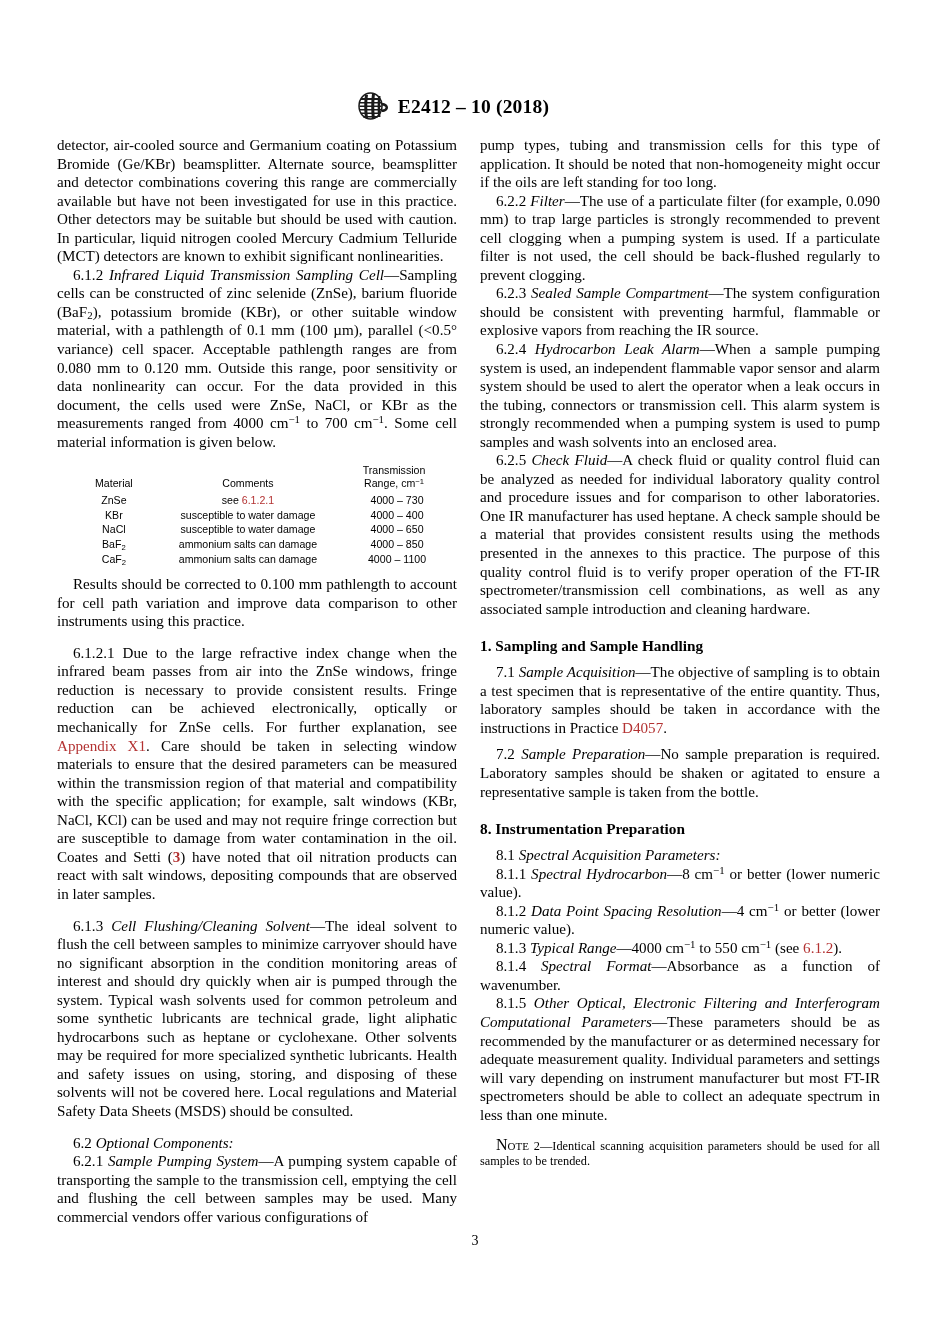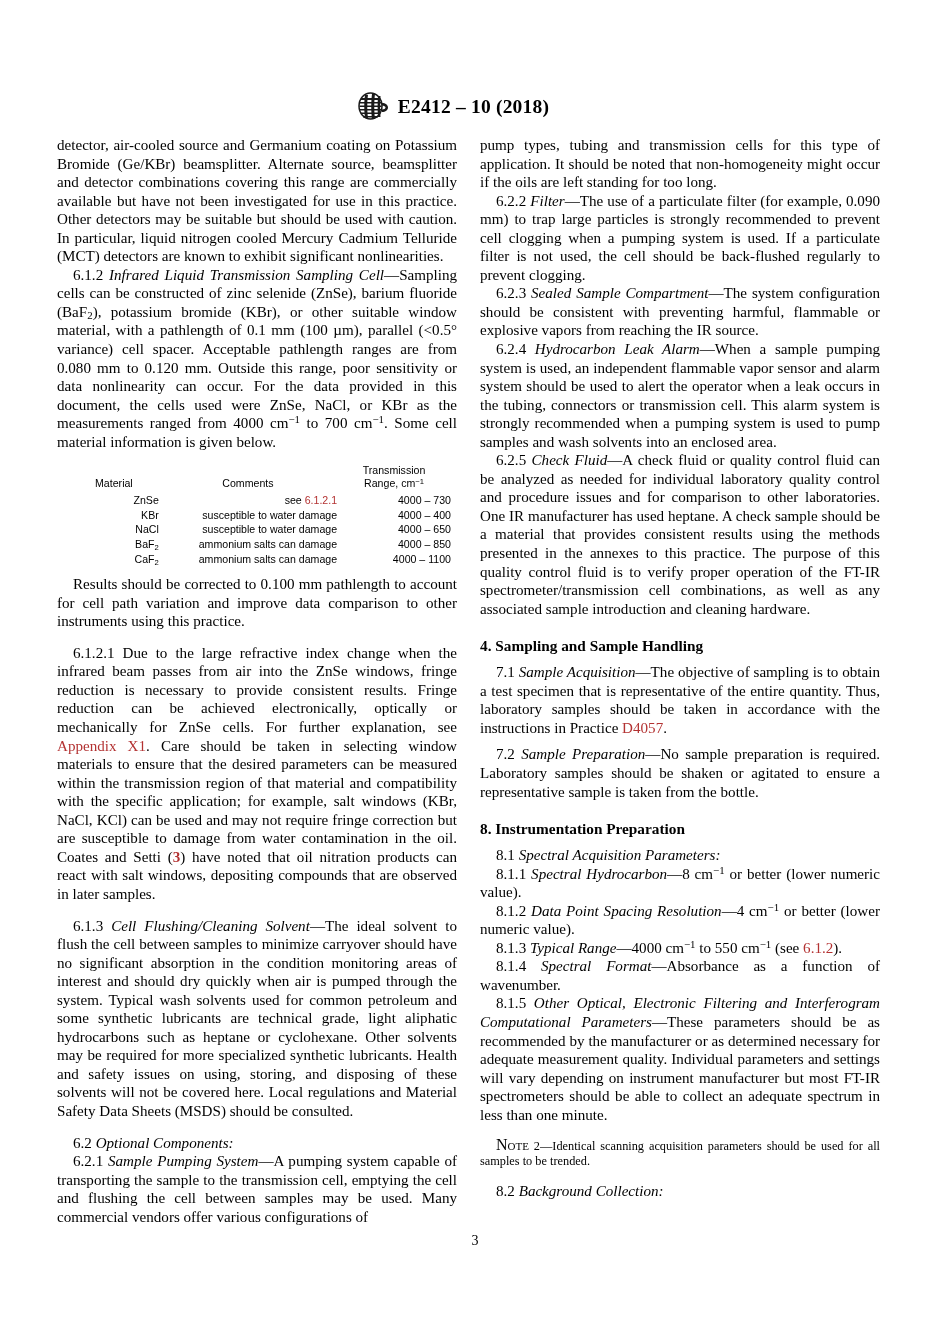--- a/index.html
+++ b/index.html
@@ -116,21 +116,21 @@
     margin: 0 0 0 12px;
     border-collapse: collapse;
   }
   .mat-table th {
     font-weight: normal;
     text-align: center;
     vertical-align: bottom;
     padding: 0 0 3px 0;
   }
   .mat-table td {
-    text-align: right;
+    text-align: center;
     vertical-align: top;
     padding: 0.6px 0;
     white-space: nowrap;
   }
   .mat-table .c-mat { width: 92px; }
   .mat-table .c-com { width: 180px; }
   .mat-table .c-rng { width: 110px; }
   .mat-table td.c-rng { padding-left: 6px; }
   .mat-table th.c-rng { line-height: 13px; }
 
@@ -254,21 +254,21 @@
       <p class="indent"><span>6.2.2</span> <i>Filter</i><span>—The use of a particulate filter (for example, 0.090 mm) to trap large particles is strongly recommended to prevent cell clogging when a pumping system is used. If a particulate filter is not used, the cell should be back-flushed regularly to prevent clogging.</span></p>
 
       <p class="indent"><span>6.2.3</span> <i>Sealed Sample Compartment</i><span>—The system configuration should be consistent with preventing harmful, flammable or explosive vapors from reaching the IR source.</span></p>
 
       <p class="indent"><span>6.2.4</span> <i>Hydrocarbon Leak Alarm</i><span>—When a sample pumping system is used, an independent flammable vapor sensor and alarm system should be used to alert the operator when a leak occurs in the tubing, connectors or transmission cell. This alarm system is strongly recommended when a pumping system is used to pump samples and wash solvents into an enclosed area.</span></p>
 
       <p class="indent"><span>6.2.5</span> <i>Check Fluid</i><span>—A check fluid or quality control fluid can be analyzed as needed for individual laboratory quality control and procedure issues and for comparison to other laboratories. One IR manufacturer has used heptane. A check sample should be a material that provides consistent results using the methods presented in the annexes to this practice. The purpose of this quality control fluid is to verify proper operation of the FT-IR spectrometer/transmission cell combinations, as well as any associated sample introduction and cleaning hardware.</span></p>
 
       <div class="gap-lg"></div>
 
-      <h3 class="sect">4. Sampling and Sample Handling</h3>
+      <h3 class="sect">1. Sampling and Sample Handling</h3>
 
       <div class="gap-sm"></div>
 
       <p class="indent"><span>7.1</span> <i>Sample Acquisition</i><span>—The objective of sampling is to obtain a test specimen that is representative of the entire quantity. Thus, laboratory samples should be taken in accordance with the instructions in Practice </span><span class="lnk">D4057</span><span>.</span></p>
 
       <div class="gap-sm"></div>
 
       <p class="indent"><span>7.2</span> <i>Sample Preparation</i><span>—No sample preparation is required. Laboratory samples should be shaken or agitated to ensure a representative sample is taken from the bottle.</span></p>
 
       <div class="gap-lg"></div>
@@ -288,20 +288,19 @@
       <p class="indent"><span>8.1.4</span> <i>Spectral Format</i><span>—Absorbance as a function of wavenumber.</span></p>
 
       <p class="indent"><span>8.1.5</span> <i>Other Optical, Electronic Filtering and Interferogram Computational Parameters</i><span>—These parameters should be as recommended by the manufacturer or as determined necessary for adequate measurement quality. Individual parameters and settings will vary depending on instrument manufacturer but most FT-IR spectrometers should be able to collect an adequate spectrum in less than one minute.</span></p>
 
       <div class="gap-md"></div>
 
       <p class="note"><span class="note-label">Note</span><span> 2</span><span>—Identical scanning acquisition parameters should be used for all samples to be trended.</span></p>
 
       <div class="gap-md"></div>
 
-      <p class="indent"><span>8.2</span> <i>Background Collection:</i></p>
 
     </div>
   </div>
 
   <div class="page-number">3</div>
 
 </div>
 
 </body></html>

